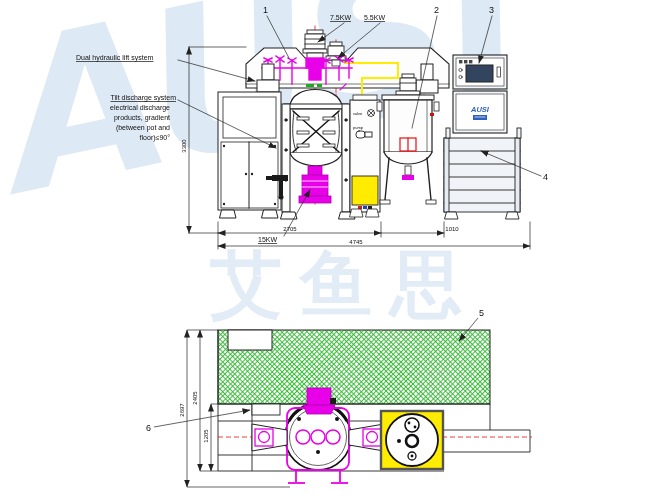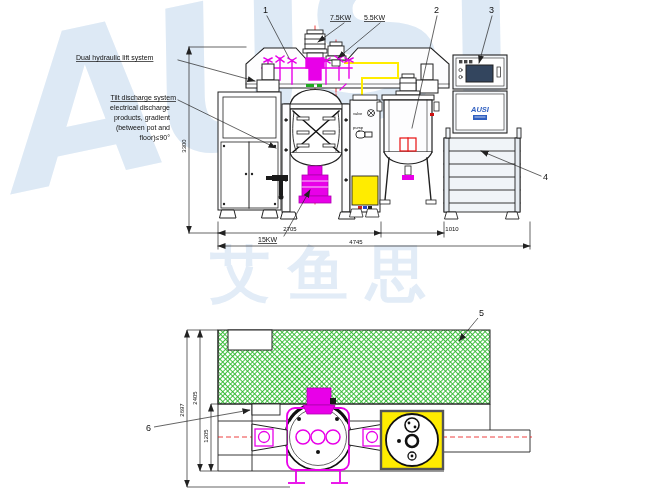--- a/index.html
+++ b/index.html
@@ -4,22 +4,22 @@
 <style>
   html,body{margin:0;padding:0;background:#ffffff;}
   .canvas{position:relative;width:650px;height:500px;background:#fff;overflow:hidden;
           font-family:"Liberation Sans", sans-serif;}
   .wm-latin{position:absolute;left:30px;top:18px;width:700px;
             font-family:"DejaVu Sans", sans-serif;font-weight:bold;font-style:italic;
             font-size:205px;letter-spacing:-6px;color:#dde9f5;
             transform:rotate(-12deg);transform-origin:0 100%;line-height:1;z-index:0;
             user-select:none;}
   .wm-cjk{position:absolute;left:210px;top:248px;
-          font-family:Liberation Mono, monospace;font-weight:bold;
-          font-size:60px;letter-spacing:18px;color:#e2ecf7;line-height:1;z-index:0;
+          font-family:Liberation Sans, sans-serif;font-weight:bold;
+          font-size:72px;letter-spacing:18px;color:#e2ecf7;line-height:1;z-index:0;
           user-select:none;}
   svg{position:absolute;left:0;top:0;z-index:1;}
   text{font-family:"Liberation Sans", sans-serif;fill:#111;}
   .lbl{font-size:7px;}
   .dim{font-size:6px;}
   .co{font-size:9px;}
   .tiny{font-size:4px;}
   .logo{font-size:7.5px;font-weight:bold;font-style:italic;fill:#2f5fc0;}
 </style>
 </head>

